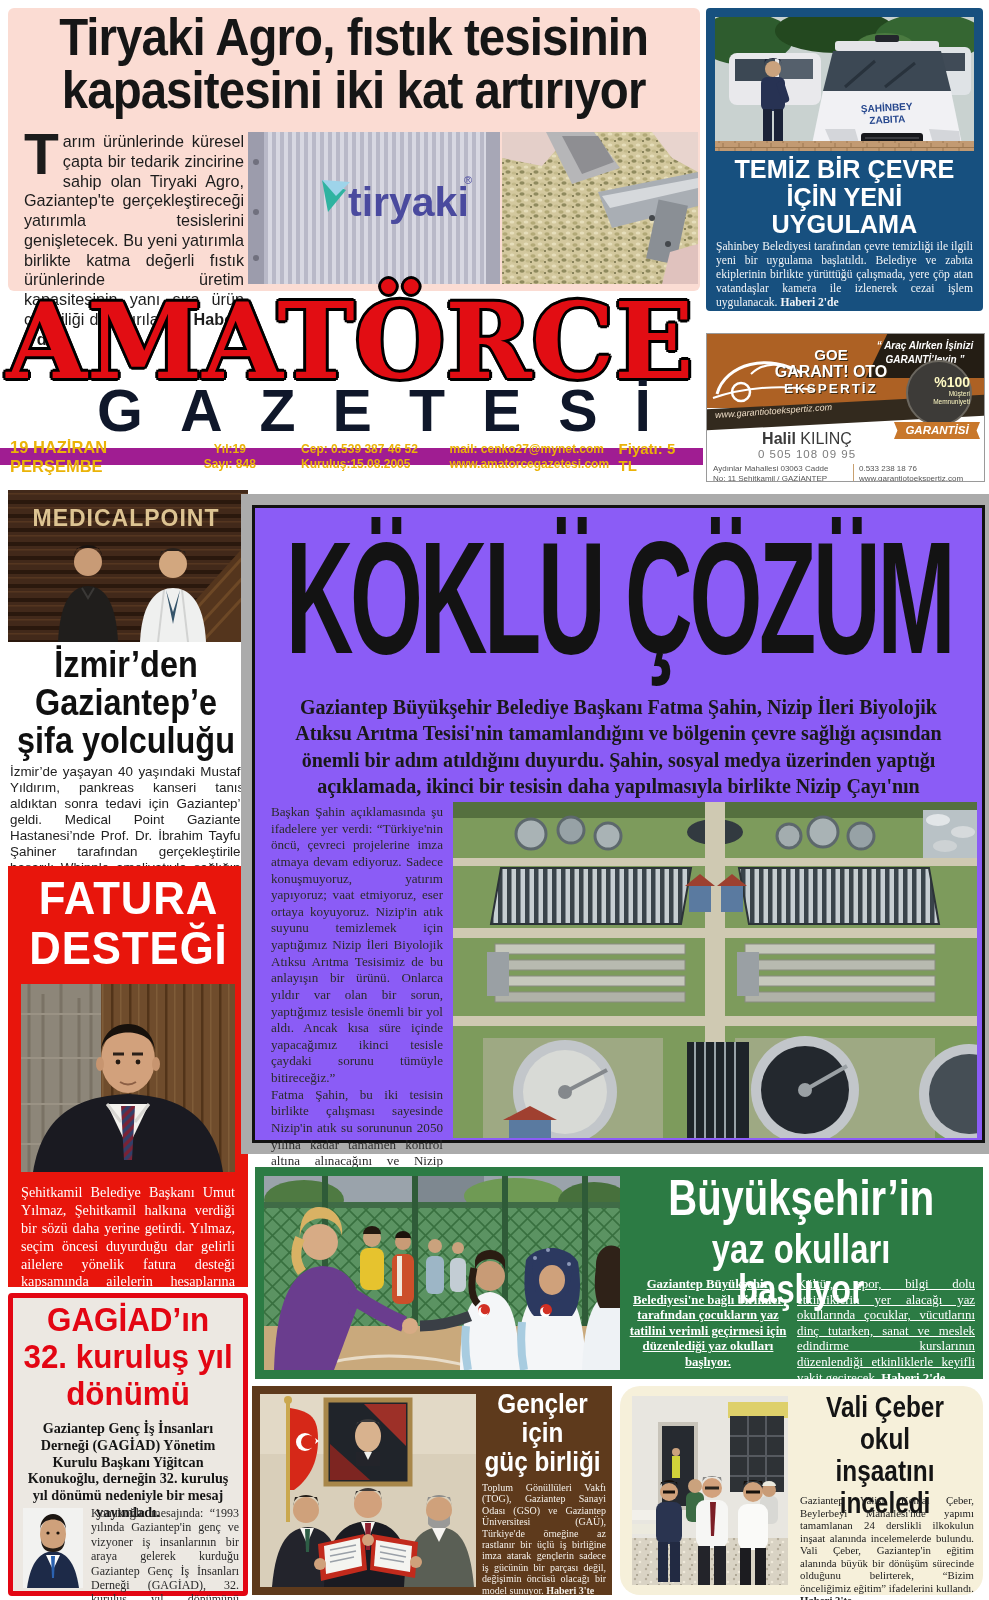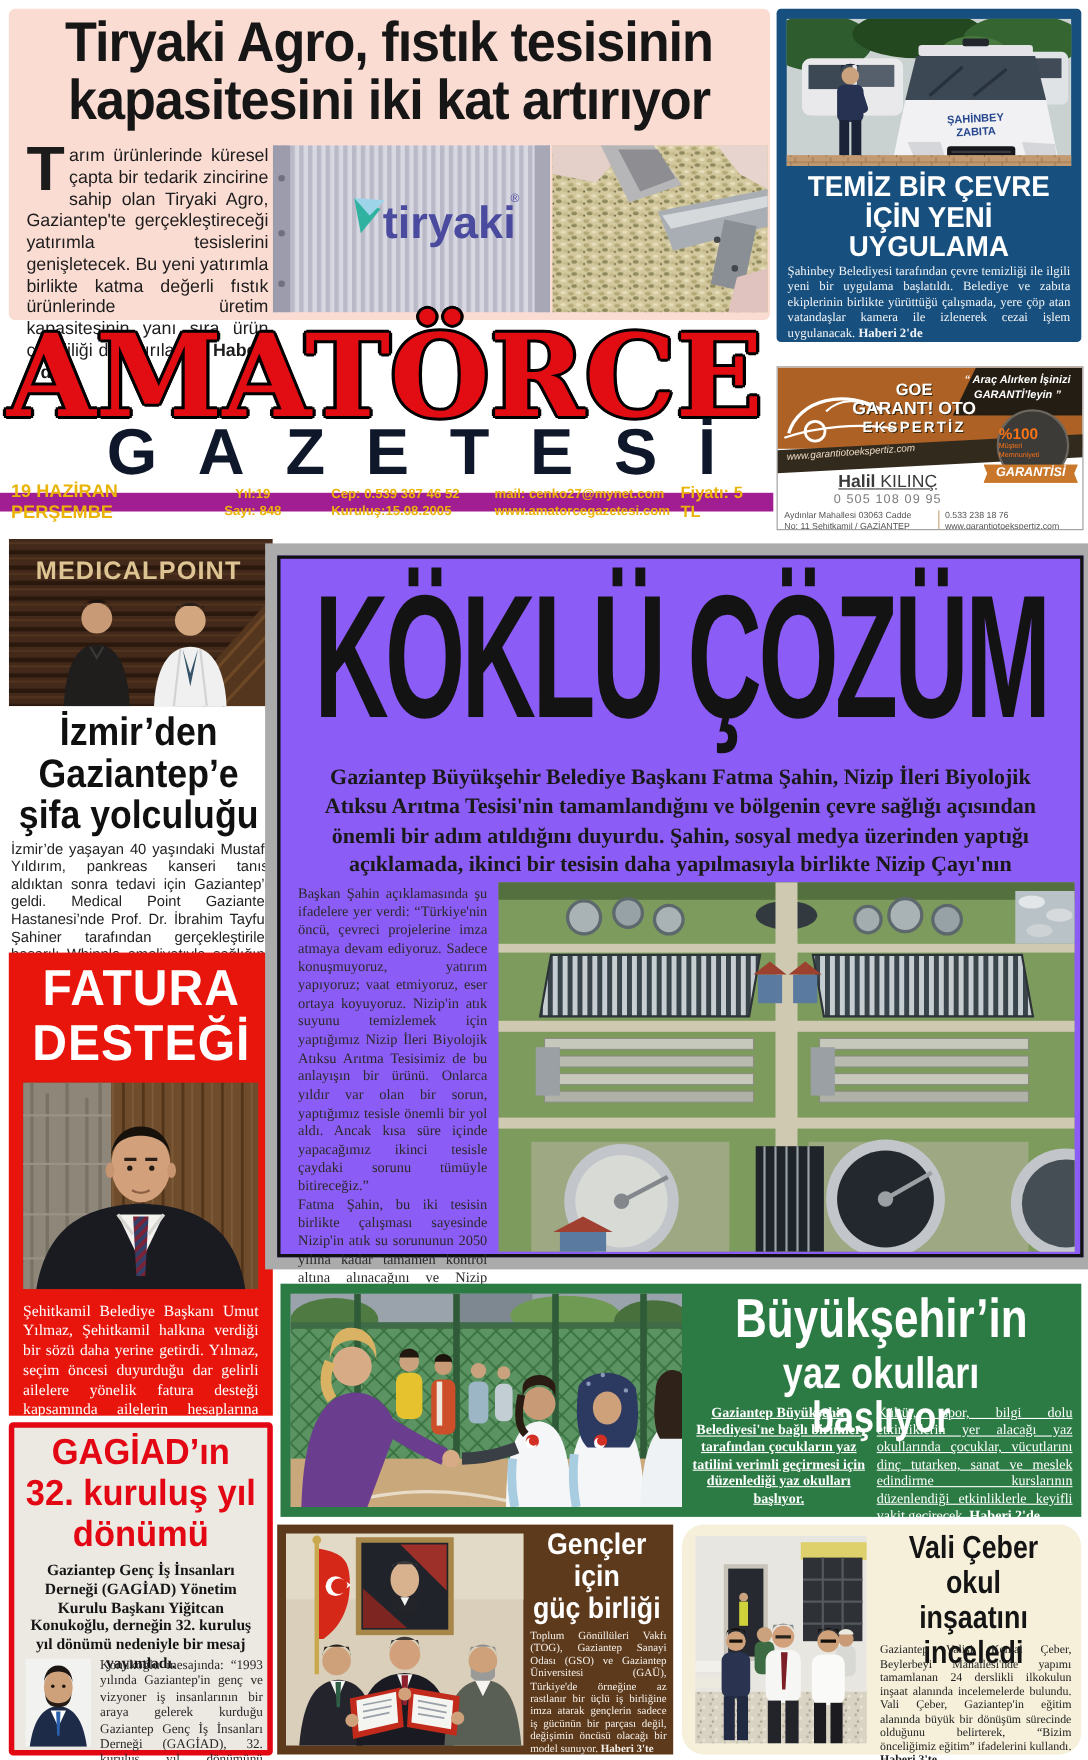--- a/index.html
+++ b/index.html
@@ -48,28 +48,28 @@
               clip-path:polygon(18% 0,100% 0,100% 100%,0 100%);}
   .goe-band{position:absolute;left:-6px;top:68px;width:290px;height:21px;background:#332a1e;transform:rotate(-3deg);}
   .goe-url1{position:absolute;left:8px;top:72px;font-style:italic;font-size:9px;color:#ead9c2;transform:rotate(-4deg);}
   .goe-slogan{position:absolute;right:4px;top:5px;width:110px;text-align:center;color:#fff;
               font-style:italic;font-weight:700;font-size:10px;line-height:1.35;}
   .goe-brand{position:absolute;left:58px;top:12px;width:132px;text-align:center;color:#fff;
              text-shadow:1px 1px 0 #3a2a14;}
   .goe-b1{font-weight:900;font-size:15px;}
   .goe-b2{font-weight:900;font-size:16px;}
   .goe-b3{font-weight:900;font-size:13.5px;letter-spacing:2px;}
-  .goe-badge{position:absolute;right:12px;top:38px;width:62px;height:62px;border-radius:50%;
-             background:#3d3b38;border:2px solid #6b675f;color:#f97316;text-align:left;}
+  .goe-badge{position:absolute;right:12px;top:26px;width:62px;height:62px;border-radius:50%;
+             background:#3d3b38;border:2px solid #6b675f;color:#fef9c3;text-align:right;}
   .goe-badge .p100{font-weight:900;font-size:14px;margin-top:12px;}
   .goe-badge .tiny{font-size:6.5px;line-height:1.25;}
   .goe-ribbon{position:absolute;right:4px;top:88px;width:86px;height:17px;background:#c8772b;color:#fff;
               font-weight:900;font-style:italic;font-size:11.5px;text-align:center;line-height:17px;
               clip-path:polygon(0 0,100% 0,96% 50%,100% 100%,0 100%,4% 50%);}
-  .goe-name{position:absolute;left:0;top:96px;width:200px;text-align:center;font-size:16px;color:#3a3a3a;text-decoration:underline;}
+  .goe-name{position:absolute;left:0;top:96px;width:200px;text-align:center;font-size:16px;color:#3a3a3a;}
   .goe-name b{font-weight:800;}
   .goe-ph1{position:absolute;left:0;top:114px;width:200px;text-align:center;font-size:11.5px;
            letter-spacing:1px;color:#7c7c7c;}
   .goe-bottom{position:absolute;left:6px;top:130px;width:266px;display:flex;font-size:8px;
               line-height:1.2;color:#555;}
   .goe-addr{width:136px;border-right:1px solid #c8a070;padding-right:4px;}
   .goe-right2{padding-left:5px;}
 
   
   .med-photo{left:8px;top:490px;width:240px;height:152px;}

